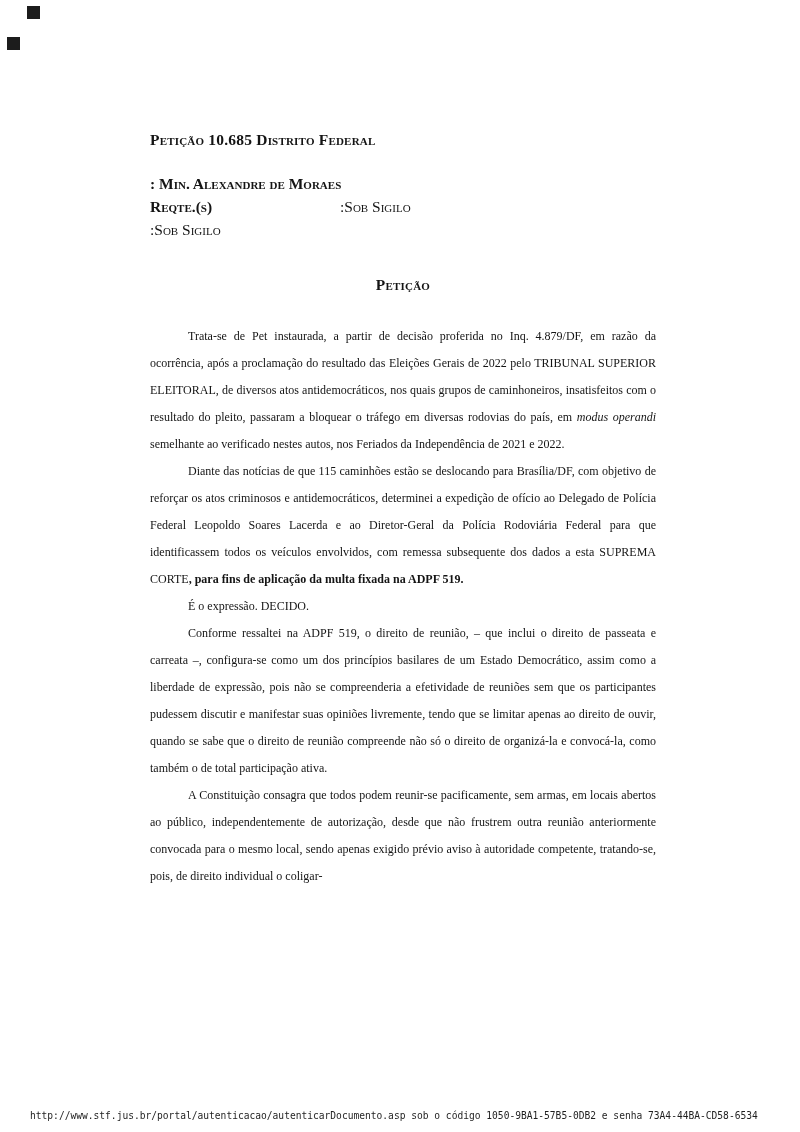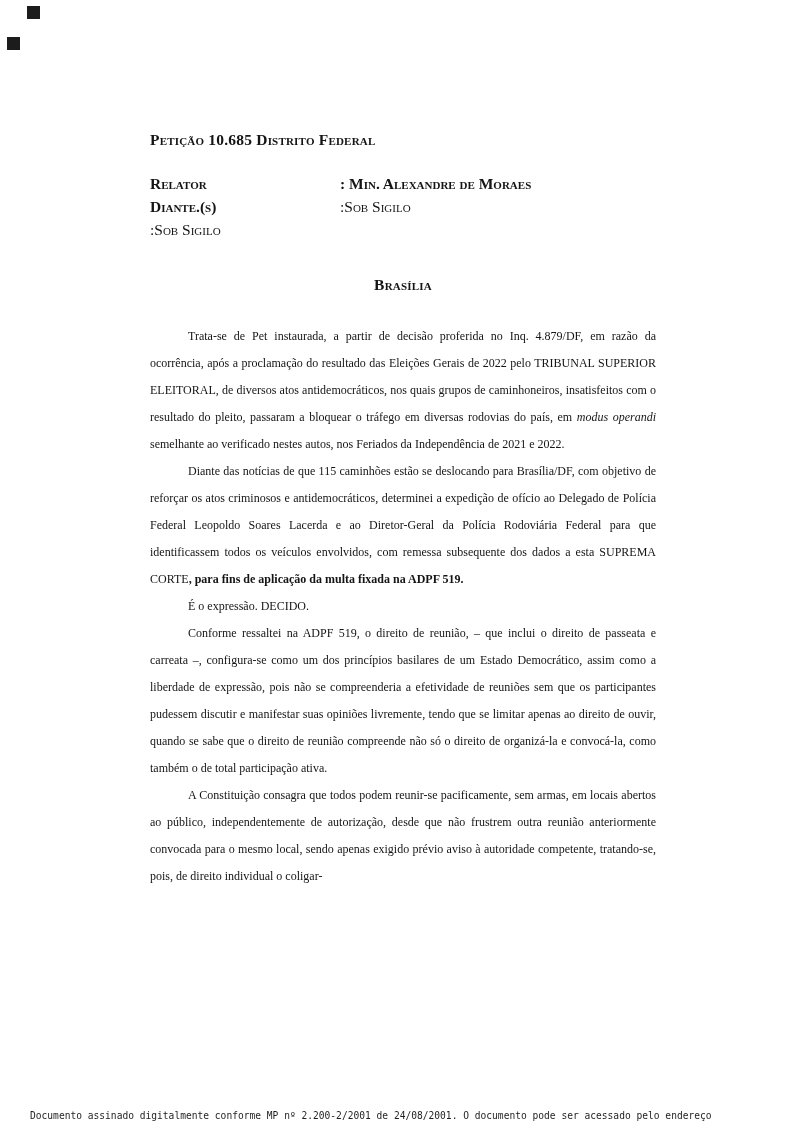--- a/index.html
+++ b/index.html
@@ -73,47 +73,46 @@
 
   <div class="reg-mark m1"></div>
   <div class="reg-mark m2"></div>
 
   <div class="content">
 
     <div class="doc-title">Petição 10.685 Distrito Federal</div>
 
     <div class="fields">
       <div class="field-row">
-        <span class="field-label">Relator</span>
         <span class="field-value bold">: Min. Alexandre de Moraes</span>
       </div>
       <div class="field-row">
-        <span class="field-label">Diante.(s)</span>
+        <span class="field-label">Reqte.(s)</span>
         <span class="field-value">:Sob Sigilo</span>
       </div>
       <div class="field-row">
         <span class="field-value">:Sob Sigilo</span>
       </div>
     </div>
 
-    <div class="decision-heading">Brasília</div>
+    <div class="decision-heading">Petição</div>
 
     <div class="body-text">
 
       <p><span>Trata-se de Pet instaurada, a partir de decisão proferida no Inq. 4.879/DF, em razão da ocorrência, após a proclamação do resultado das Eleições Gerais de 2022 pelo TRIBUNAL SUPERIOR ELEITORAL, de diversos atos antidemocráticos, nos quais grupos de caminhoneiros, insatisfeitos com o resultado do pleito, passaram a bloquear o tráfego em diversas rodovias do país, em </span><span class="seg-italic">modus operandi</span><span> semelhante ao verificado nestes autos, nos Feriados da Independência de 2021 e 2022.</span></p>
 
       <p><span>Diante das notícias de que 115 caminhões estão se deslocando para Brasília/DF, com objetivo de reforçar os atos criminosos e antidemocráticos, determinei a expedição de ofício ao Delegado de Polícia Federal Leopoldo Soares Lacerda e ao Diretor-Geral da Polícia Rodoviária Federal para que identificassem todos os veículos envolvidos, com remessa subsequente dos dados a esta SUPREMA CORTE</span><span class="seg-bold">, para fins de aplicação da multa fixada na ADPF 519.</span></p>
 
       <p><span>É o expressão. DECIDO.</span></p>
 
       <p><span>Conforme ressaltei na ADPF 519, o direito de reunião, – que inclui o direito de passeata e carreata –, configura-se como um dos princípios basilares de um Estado Democrático, assim como a liberdade de expressão, pois não se compreenderia a efetividade de reuniões sem que os participantes pudessem discutir e manifestar suas opiniões livremente, tendo que se limitar apenas ao direito de ouvir, quando se sabe que o direito de reunião compreende não só o direito de organizá-la e convocá-la, como também o de total participação ativa.</span></p>
 
       <p><span>A Constituição consagra que todos podem reunir-se pacificamente, sem armas, em locais abertos ao público, independentemente de autorização, desde que não frustrem outra reunião anteriormente convocada para o mesmo local, sendo apenas exigido prévio aviso à autoridade competente, tratando-se, pois, de direito individual o coligar-</span></p>
 
     </div>
 
   </div>
 
   <div class="footer">
-    <div>Documento assinado digitalmente conforme MP nº 2.200-2/2001 de 24/08/2001. O documento pode ser acessado pelo endereço</div>
+    <div>http://www.stf.jus.br/portal/autenticacao/autenticarDocumento.asp sob o código 1050-9BA1-57B5-0DB2 e senha 73A4-44BA-CD58-6534</div>
   </div>
 
 </div>
 
 </body></html>

